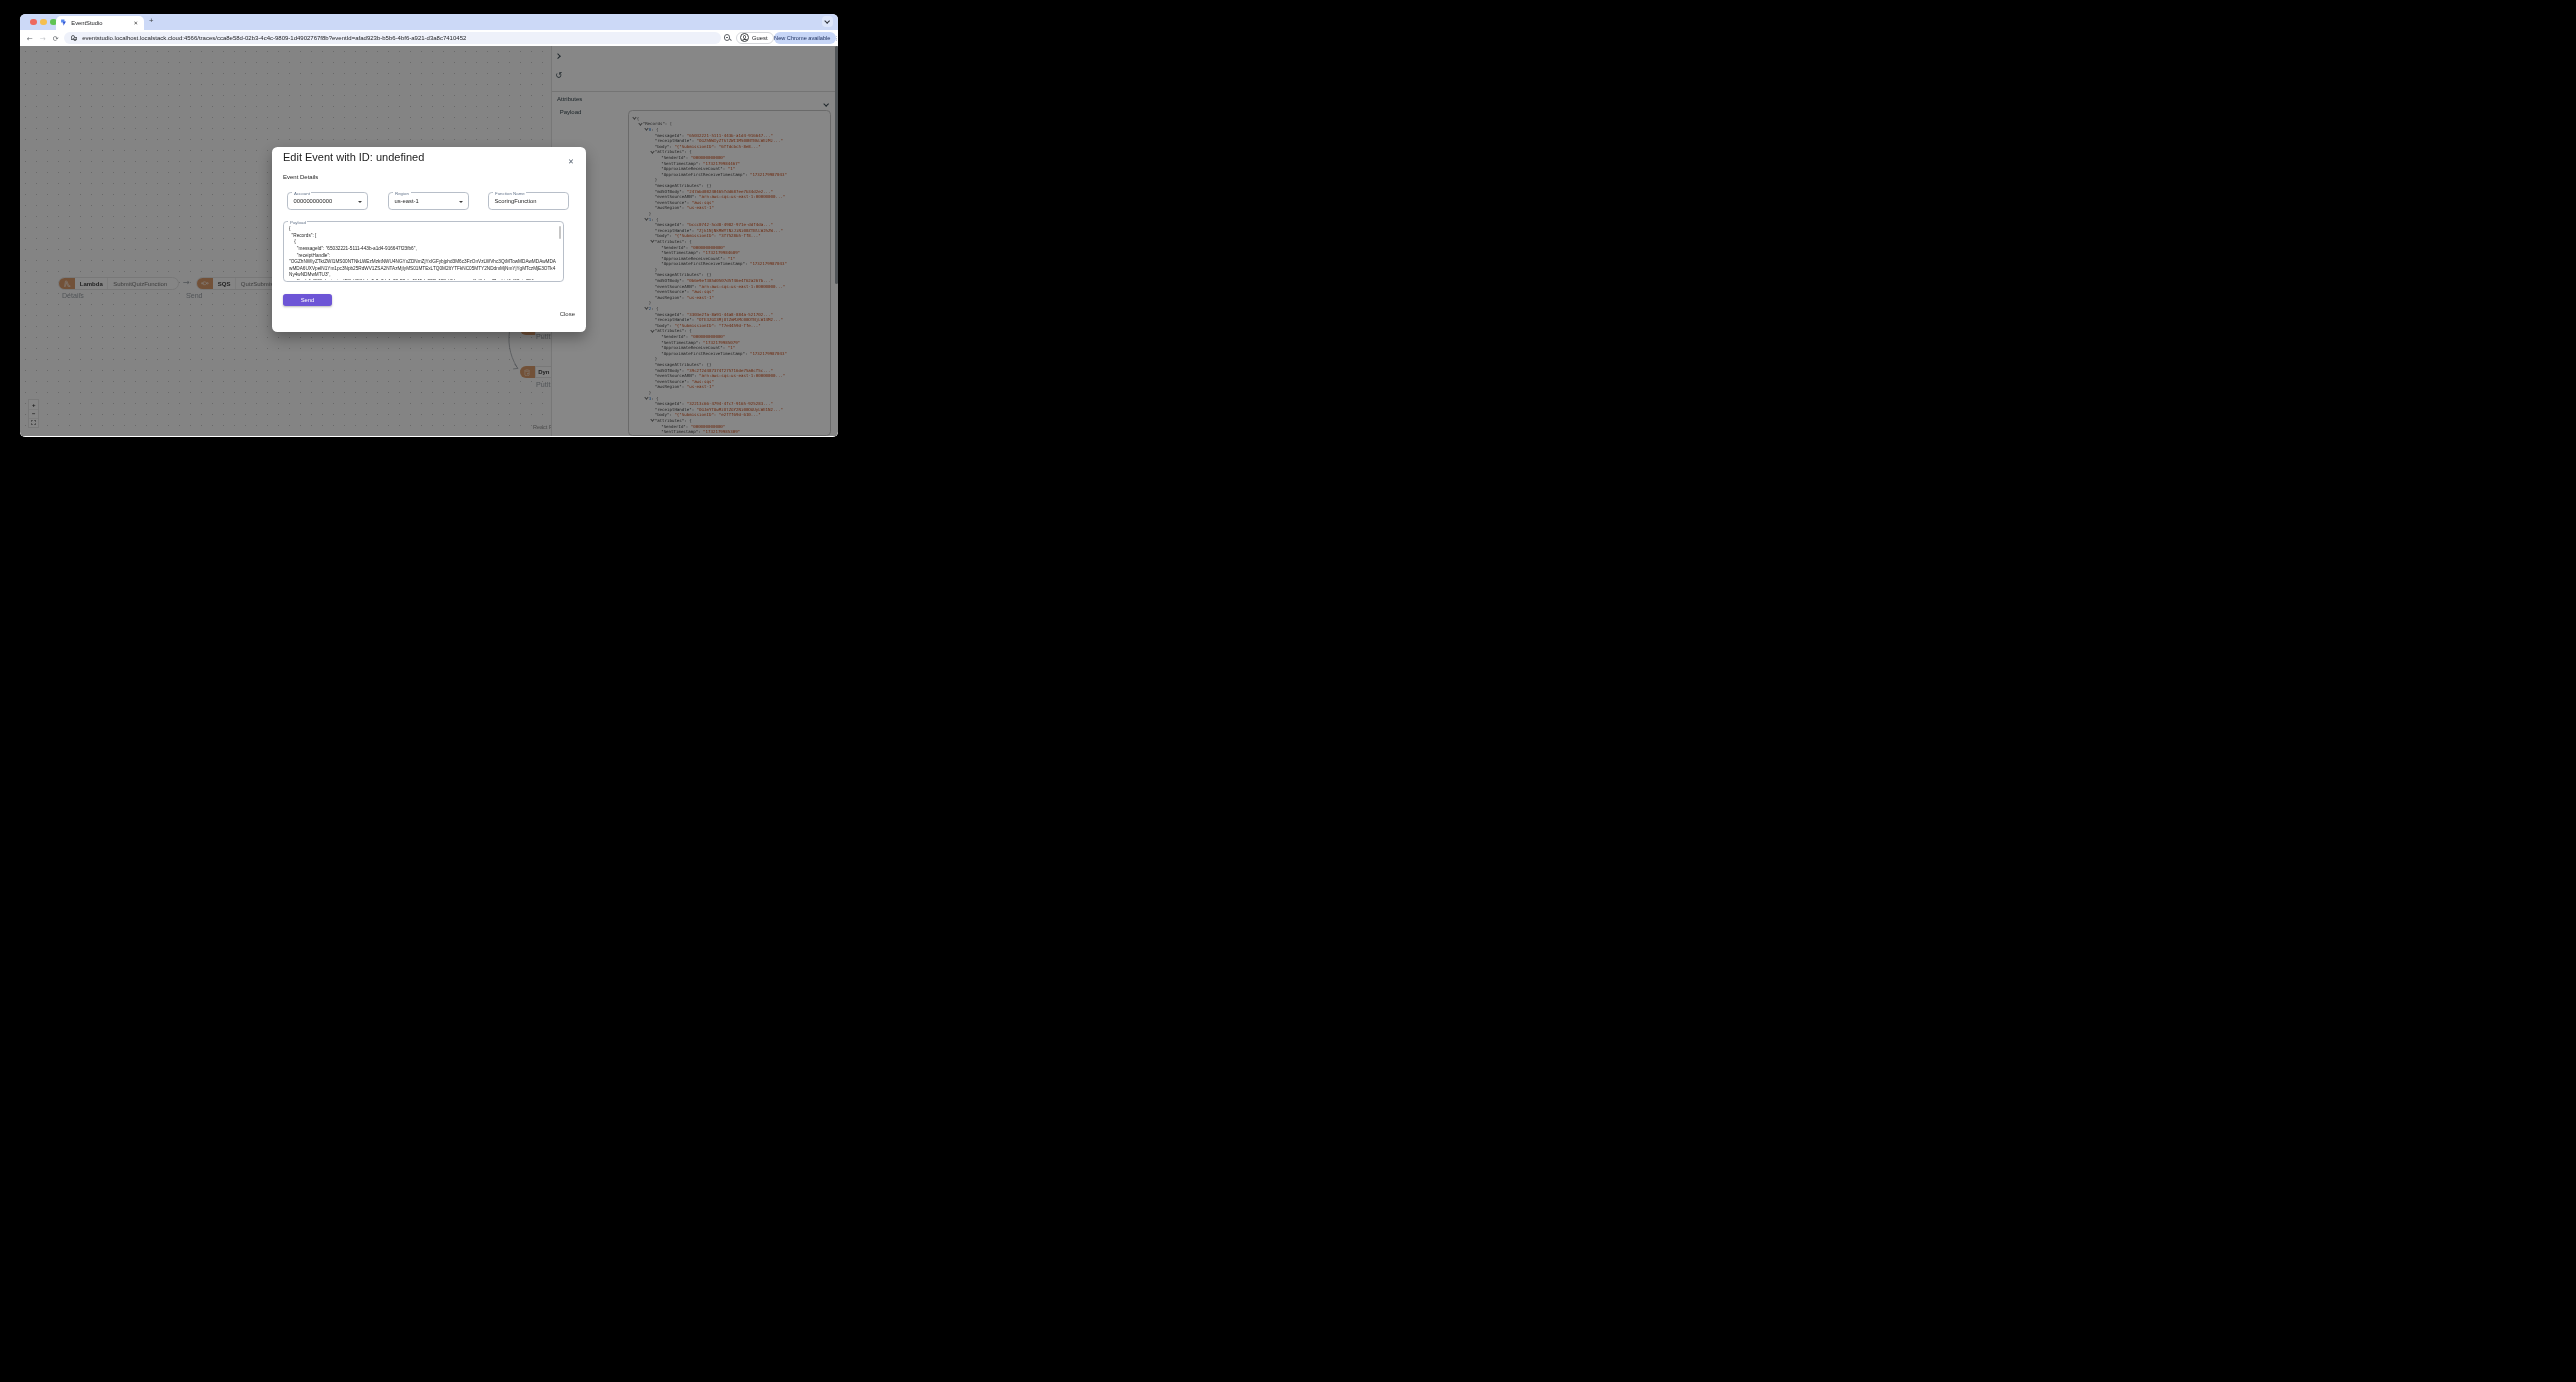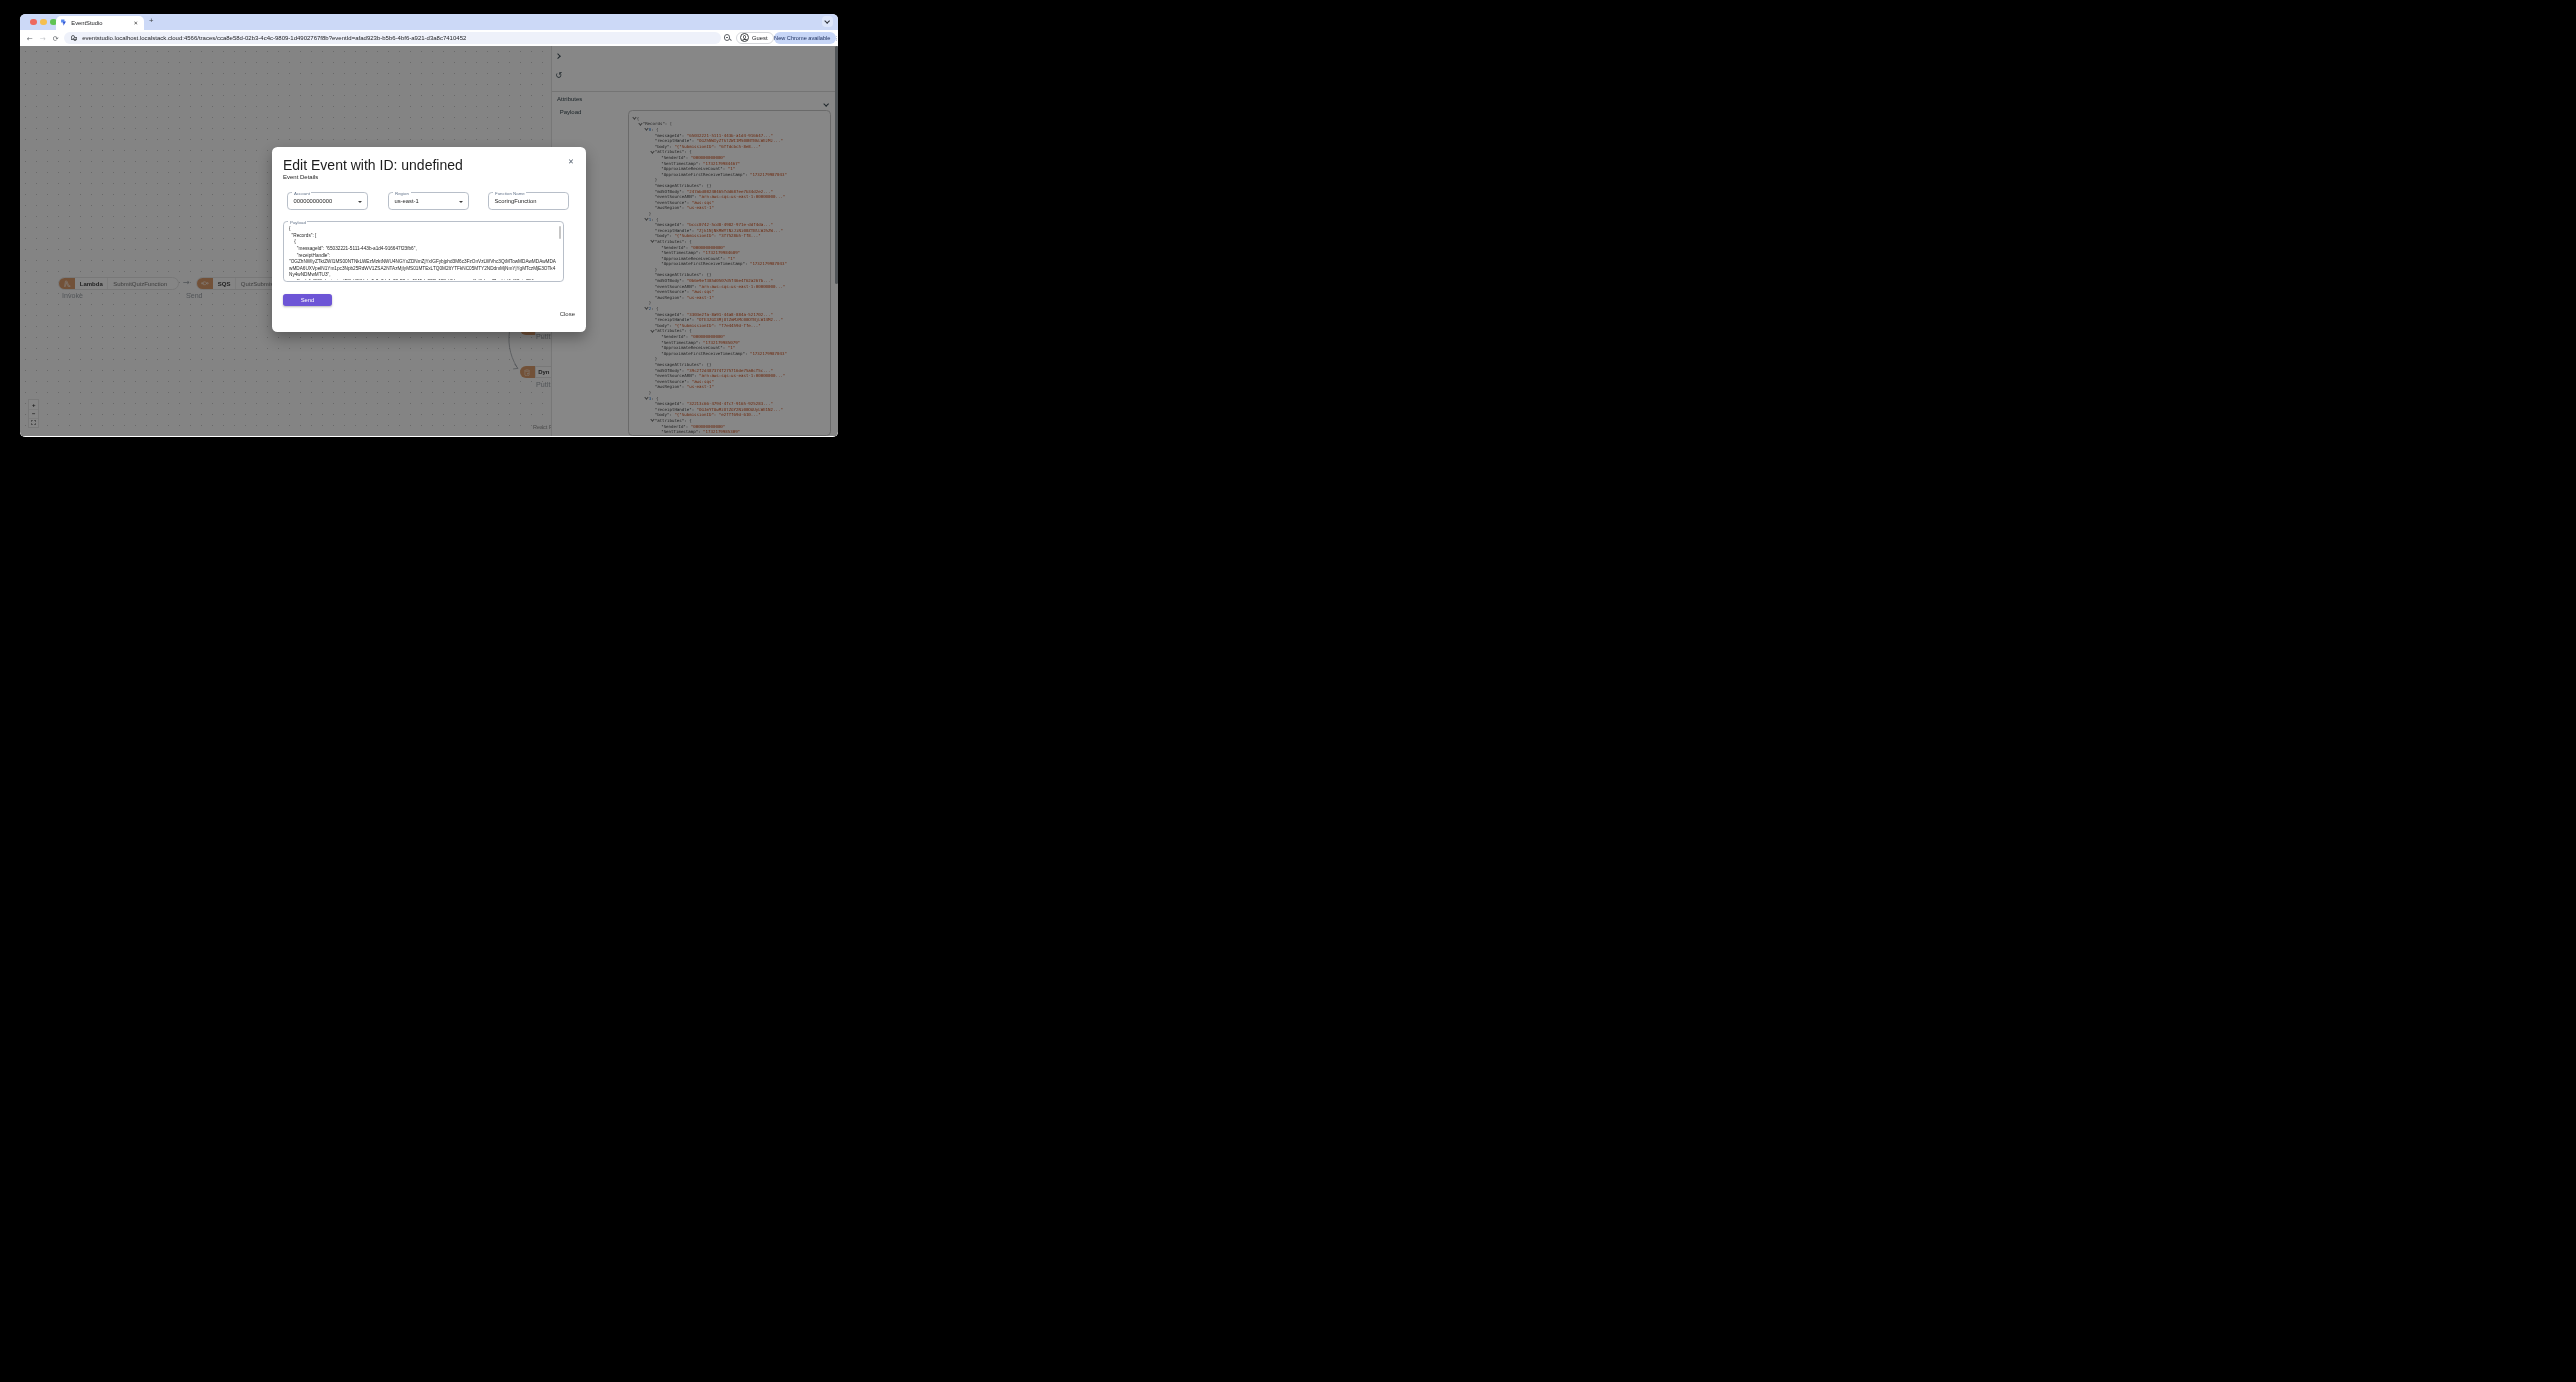--- a/index.html
+++ b/index.html
@@ -81,21 +81,21 @@
   .jl{font-family:"DejaVu Sans Mono",monospace;font-size:4.1px;line-height:5.6px;white-space:nowrap;}
   .jk{color:#3d3d3d;} .js{color:#cb4b16;} .ji{color:#2d7bd4;} .jb{color:#5a5a5a;}
   .chev{display:inline-block;width:5px;margin-left:-5px;text-align:center;}
   .chev i{display:inline-block;width:1.9px;height:1.9px;border-right:0.5px solid #777;border-bottom:0.5px solid #777;transform:rotate(45deg);margin-bottom:0.8px;}
   
   .pagescroll{position:absolute;right:0;top:0;width:2.7px;height:390px;}
   .pagescroll .thumb{position:absolute;right:0;top:0;width:2.7px;height:238px;background:#9aa0a6;border-radius:1.6px;}
   .overlay{position:absolute;inset:0;background:rgba(0,0,0,0.47);}
   .modal{position:absolute;left:252px;top:101px;width:314px;height:185px;background:#fff;border-radius:5.5px;
     box-shadow:0 6px 14.2px rgba(0,0,0,0.32);}
-  .m-title{position:absolute;left:11px;top:10px;font-size:14px;font-weight:500;color:#1c1c1c;}
+  .m-title{position:absolute;left:11px;top:4px;font-size:11px;font-weight:500;color:#1c1c1c;}
   .m-close{position:absolute;right:10px;top:8.8px;font-size:7.1px;color:#4f5b6a;width:10px;height:10px;
     display:flex;align-items:center;justify-content:center;}
   .m-sub{position:absolute;left:11px;top:27px;font-size:6px;color:#222;}
   .mfield{position:absolute;top:45px;width:81px;height:17.5px;border:0.5px solid #b8bfc9;border-radius:3.8px;box-sizing:border-box;}
   .mfield .lab{position:absolute;left:4.4px;top:-2.7px;font-size:4.4px;color:#64748b;background:#fff;padding:0 1.6px;line-height:5px;}
   .mfield .val{position:absolute;left:5.5px;top:5px;font-size:5.8px;color:#1f1f1f;white-space:nowrap;}
   .mfield .caret{position:absolute;right:5px;top:7.1px;width:0;height:0;border-left:2.2px solid transparent;
     border-right:2.2px solid transparent;border-top:2.7px solid #3c3c3c;}
   .pfield{position:absolute;left:11px;top:74px;width:281px;height:61px;border:0.5px solid #b8bfc9;border-radius:3.8px;box-sizing:border-box;}
   .pfield .lab{position:absolute;left:4.4px;top:-2.7px;font-size:4.4px;color:#64748b;background:#fff;padding:0 1.6px;line-height:5px;}
@@ -161,21 +161,21 @@
       <div class="canvas">
         <div class="node" style="left:38px;top:231px;width:121px;">
           <span class="ic">
             <svg width="7.1" height="7.1" viewBox="0 0 14 14">
                 <path d="M3 2h2.6l4 9.5H12V13H8.2L4.6 4.6 2.6 13H1z" fill="none" stroke="#fff" stroke-width="1"></path>
               </svg>
           </span>
           <span class="nm">Lambda</span>
           <span class="sub">SubmitQuizFunction</span>
         </div>
-        <div class="edgelabel" style="left:42px;top:246px;">Invoke</div>
+        <div class="edgelabel" style="left:42px;top:246px;">Details</div>
         <div class="flowarrow" style="left:163px;top:231px;">→</div>
         <div class="node" style="left:176px;top:231px;width:131px;">
           <span class="ic">
             <svg width="7.7" height="6.6" viewBox="0 0 14 12" fill="none" stroke="#fff" stroke-width="0.9">
               <circle cx="2" cy="6" r="1.3"></circle>
                 <circle cx="12" cy="6" r="1.3"></circle>
               <path d="M4.6 3.4h3.6l2 2.6-2 2.6H4.6L3.4 6z"></path>
                 <path d="M3.4 6h1.4M9.2 6h1.4"></path>
             </svg>
           </span>

